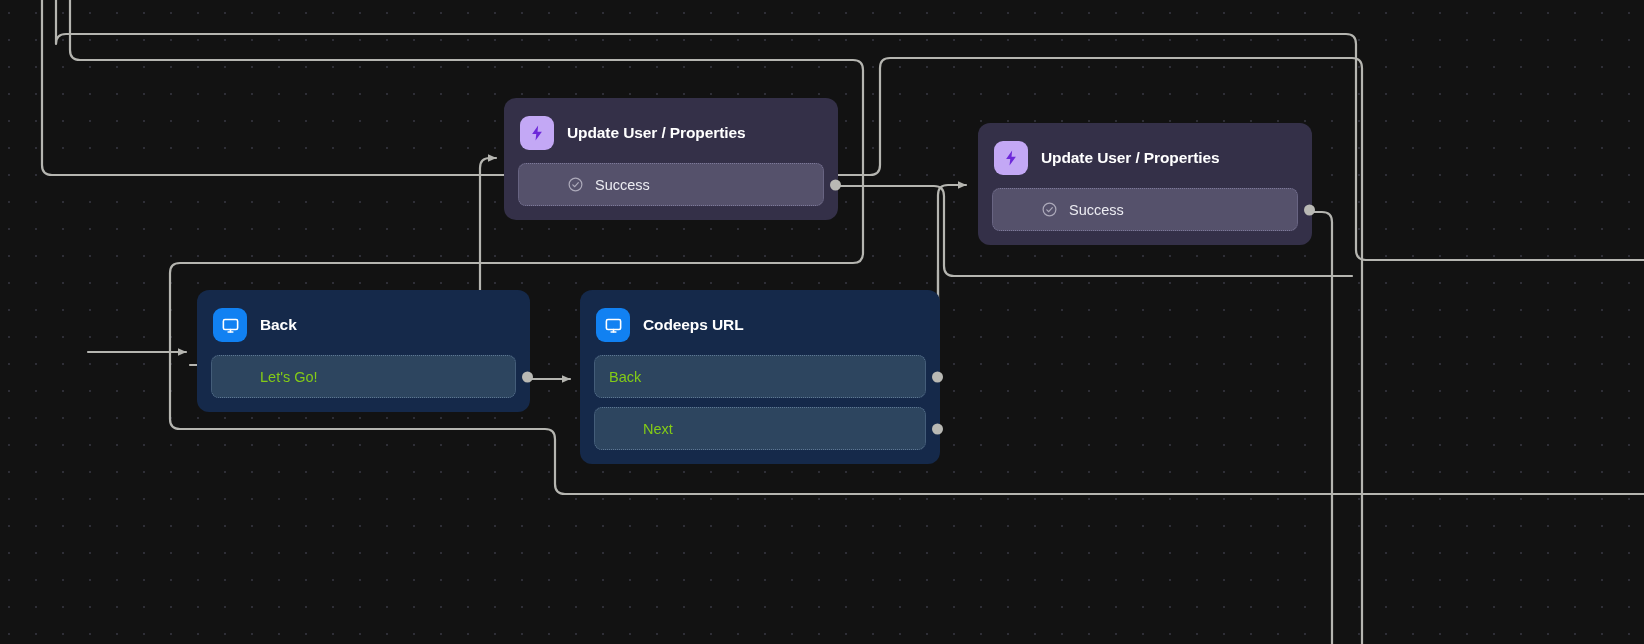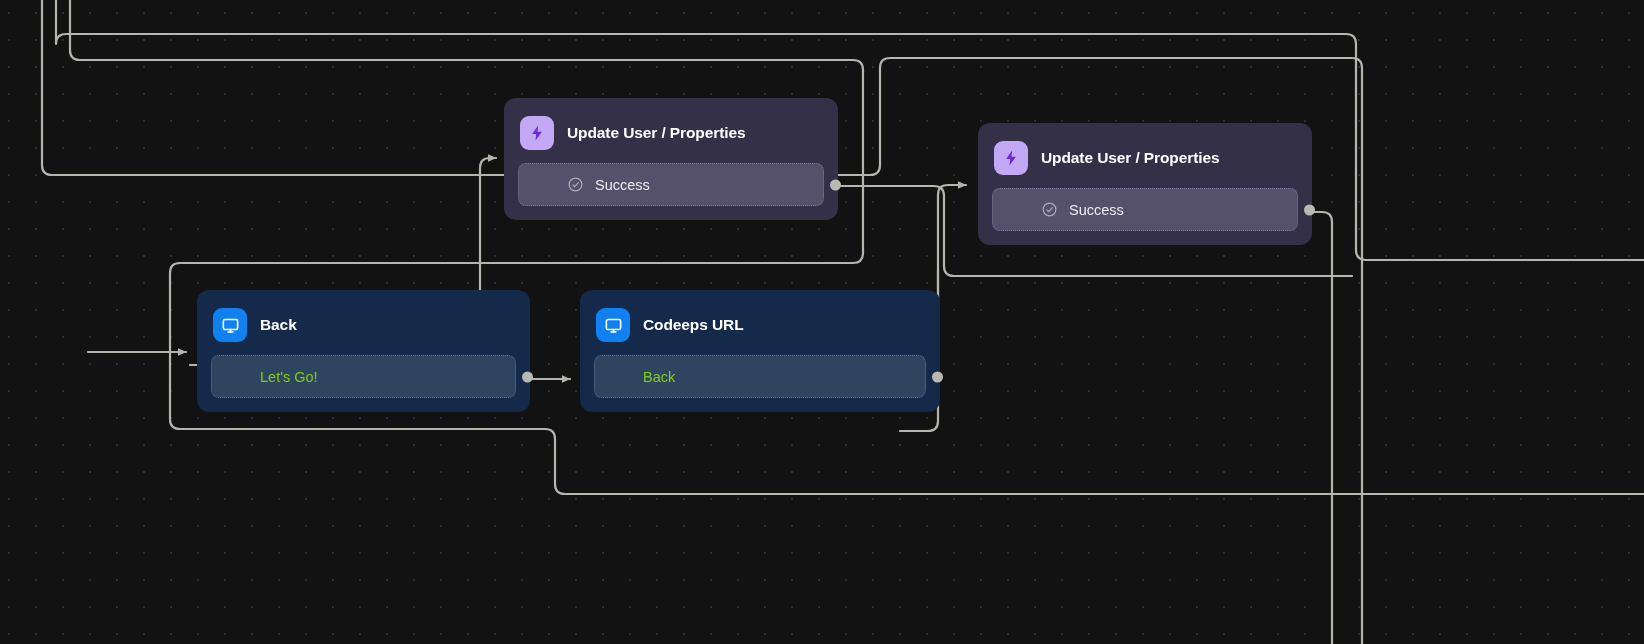--- a/index.html
+++ b/index.html
@@ -217,15 +217,19 @@
           <path d="M9 20.2 H15" stroke="#ffffff" stroke-width="2" stroke-linecap="round"></path>
           <path d="M12 17 V20" stroke="#ffffff" stroke-width="2" stroke-linecap="round"></path>
         </svg>
       </div>
       <div class="node-title">Codeeps URL</div>
     </div>
     <div class="handle-row">
       <span class="row-label">Back</span>
       <span class="handle-dot"></span>
     </div>
+    <div class="handle-row">
+      <span class="row-label">Next</span>
+      <span class="handle-dot"></span>
+    </div>
   </div>
 
 </div>
 
 </body></html>

